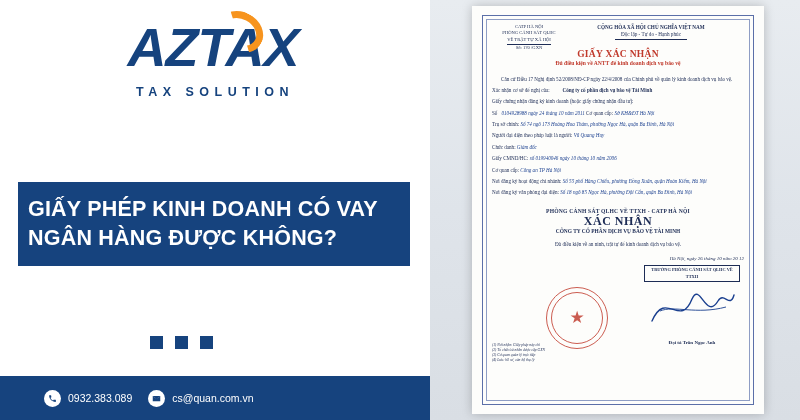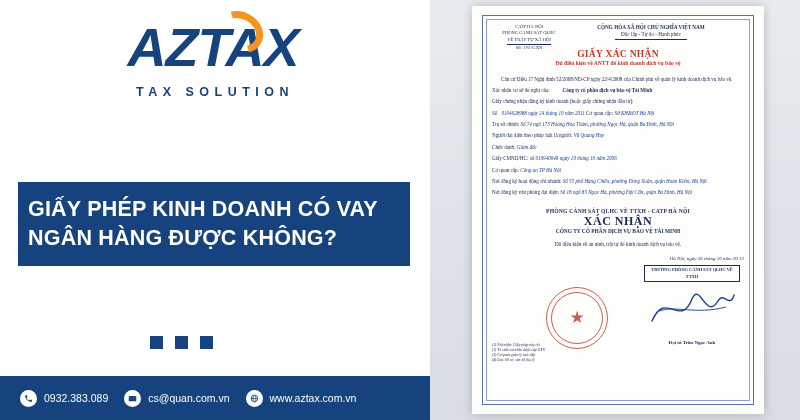--- a/index.html
+++ b/index.html
@@ -100,21 +100,21 @@
   }
 
   
   .footer-bar {
     position: absolute;
     left: 0; bottom: 0;
     width: 430px; height: 44px;
     background: #16437e;
     display: flex;
     align-items: center;
-    padding-left: 20px;
+    padding-left: 44px;
     gap: 16px;
   }
   .footer-item {
     display: flex;
     align-items: center;
     gap: 7px;
     color: #ffffff;
     font-size: 10.5px;
     white-space: nowrap;
   }
@@ -330,30 +330,20 @@
         </span>
         <span>0932.383.089</span>
       </div>
       <div class="footer-item">
         <span class="f-icon">
           <svg width="9" height="9" viewBox="0 0 24 24" fill="#16437e">
               <path d="M2 5h20v14H2V5zm10 8L3.5 6.8V7l8.5 6 8.5-6v-.2L12 13z"></path>
             </svg>
         </span>
         <span>cs@quan.com.vn</span>
-      </div>
-      <div class="footer-item">
-        <span class="f-icon">
-          <svg width="9" height="9" viewBox="0 0 24 24" fill="none" stroke="#16437e" stroke-width="2">
-              <circle cx="12" cy="12" r="9"></circle>
-              <ellipse cx="12" cy="12" rx="4" ry="9"></ellipse>
-              <path d="M3 12h18"></path>
-            </svg>
-        </span>
-        <span>www.aztax.com.vn</span>
       </div>
     </div>
   </div>
 
   <div class="right-panel">
     <div class="paper">
       <div class="paper-border"></div>
 
       <div class="doc">
 

